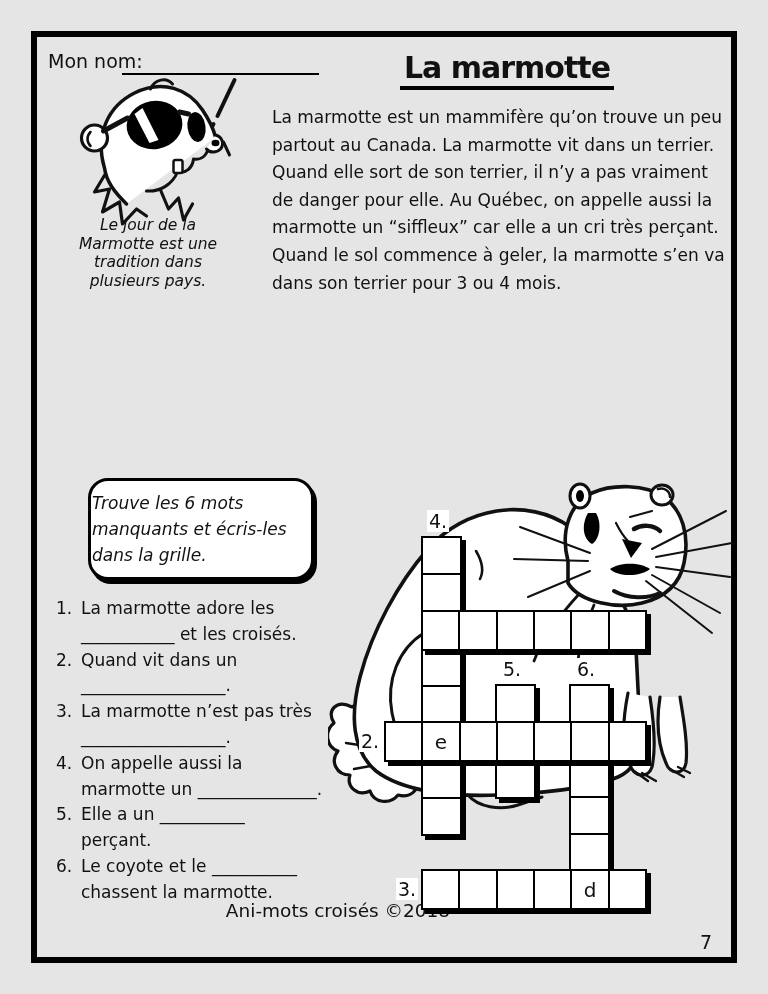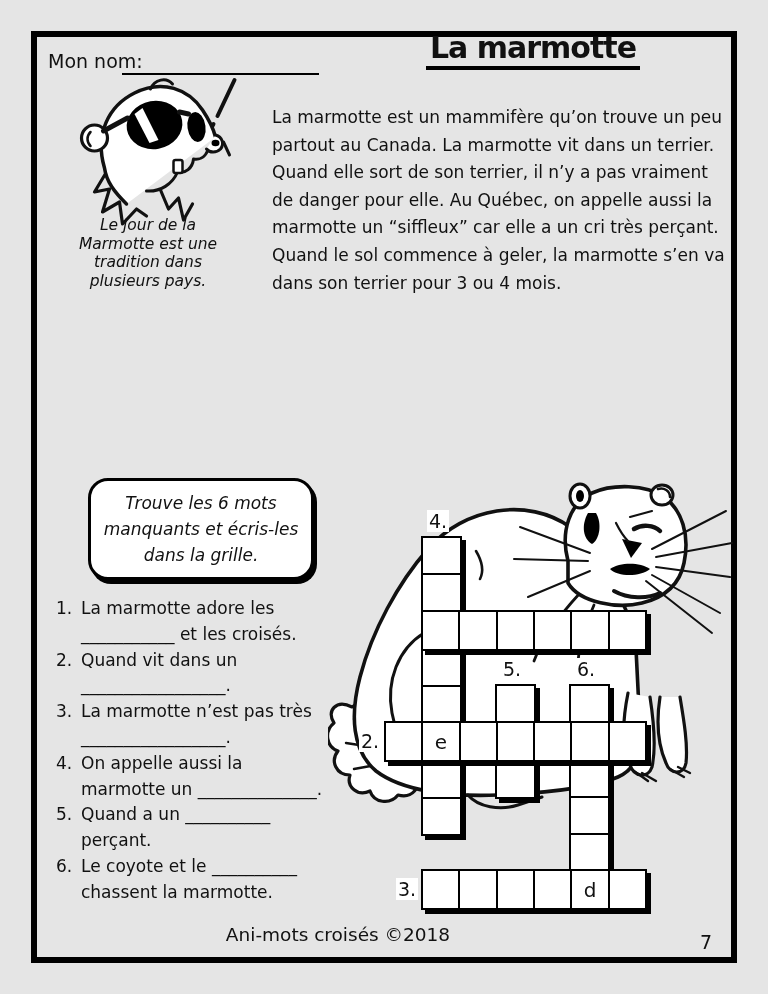--- a/index.html
+++ b/index.html
@@ -3,47 +3,47 @@
 <meta charset="utf-8">
 <style>
   html,body{margin:0;padding:0;background:#fff;}
   .page{position:relative;width:768px;height:994px;background:#e5e5e5;overflow:hidden;
         font-family:"DejaVu Sans",sans-serif;color:#111;}
   .page-frame{position:absolute;left:31px;top:31px;width:706px;height:932px;
         border:6px solid #000;box-sizing:border-box;}
   .abs{position:absolute;}
   .name-label{left:48px;top:50px;font-size:19px;}
   .name-line{left:122px;top:47px;width:197px;height:26px;border-bottom:2.5px solid #000;}
-  .title-wrap{left:400px;top:30px;width:240px;text-align:right;}
+  .title-wrap{left:400px;top:50px;width:240px;text-align:left;}
   .title-text{display:inline-block;font-size:30px;font-weight:800;letter-spacing:-1px;
         border-bottom:4px solid #000;padding:0 4px 1px 4px;}
   .mascot{left:66px;top:72px;width:176px;height:158px;}
   .caption{left:52px;top:216px;width:192px;text-align:center;font-style:italic;
         font-size:15.5px;line-height:18.5px;white-space:pre-line;}
   .para1{left:272px;top:104px;width:462px;font-size:17px;line-height:27.6px;white-space:pre-line;}
   .para2{left:68px;top:352px;width:662px;font-size:17px;line-height:28px;white-space:pre-line;}
   .instruction-box{left:88px;top:478px;width:226px;border:3px solid #000;border-radius:20px;
-        box-shadow:3px 4px 0 0 #000;padding:9px 10px;box-sizing:border-box;background:#fff;
-        text-align:center;font-style:italic;font-size:17px;line-height:26px;white-space:pre-line;}
+        box-shadow:3px 4px 0 0 #000;padding:9px 1px;box-sizing:border-box;background:#fff;
+        font-style:italic;font-size:17px;line-height:26px;white-space:pre-line;}
   .clues{left:56px;top:596px;width:318px;font-size:17px;line-height:25.8px;}
   .clue{display:flex;align-items:flex-start;}
   .clue-num{flex:0 0 25px;}
   .clue-text{flex:1;white-space:pre-line;}
   .gh-art{left:328px;top:481px;width:414px;height:426px;z-index:1;}
   .cw-layer{position:absolute;left:0;top:0;width:768px;height:994px;z-index:2;pointer-events:none;}
   .cw-block{position:absolute;background:#fff;border:2.2px solid #000;box-sizing:border-box;
         box-shadow:4px 4px 0 0 #000;display:flex;pointer-events:auto;}
   .cw-block.across{flex-direction:row;}
   .cw-block.down{flex-direction:column;}
   .cw-cell{flex:1;display:flex;align-items:center;justify-content:center;
         font-size:20px;background:#fff;}
   .cw-block.across .cw-cell:not(:last-child){border-right:2.2px solid #000;}
   .cw-block.down .cw-cell:not(:last-child){border-bottom:2.2px solid #000;}
   .cw-label{position:absolute;font-size:19px;background:#fff;padding:0 2px;line-height:22px;}
-  .footer-credit{left:0;top:924px;width:676px;text-align:center;font-size:18.5px;}
+  .footer-credit{left:0;top:900px;width:676px;text-align:center;font-size:18.5px;}
   .page-num{left:700px;top:931px;font-size:19px;}
   svg{display:block;width:100%;height:100%;}
 </style>
 </head>
 <body>
 
 <div class="page">
   <div class="page-frame"></div>
 
   <div class="abs name-label">Mon nom:</div>
@@ -105,21 +105,21 @@
         <span class="clue-text">La marmotte n’est pas très
 _________________.</span>
       </div>
       <div class="clue">
         <span class="clue-num">4.</span>
         <span class="clue-text">On appelle aussi la
 marmotte un ______________.</span>
       </div>
       <div class="clue">
         <span class="clue-num">5.</span>
-        <span class="clue-text">Quand a un __________
+        <span class="clue-text">Elle a un __________
 perçant.</span>
       </div>
       <div class="clue">
         <span class="clue-num">6.</span>
         <span class="clue-text">Le coyote et le __________
 chassent la marmotte.</span>
       </div>
     </div>
 
   <div class="abs gh-art">

